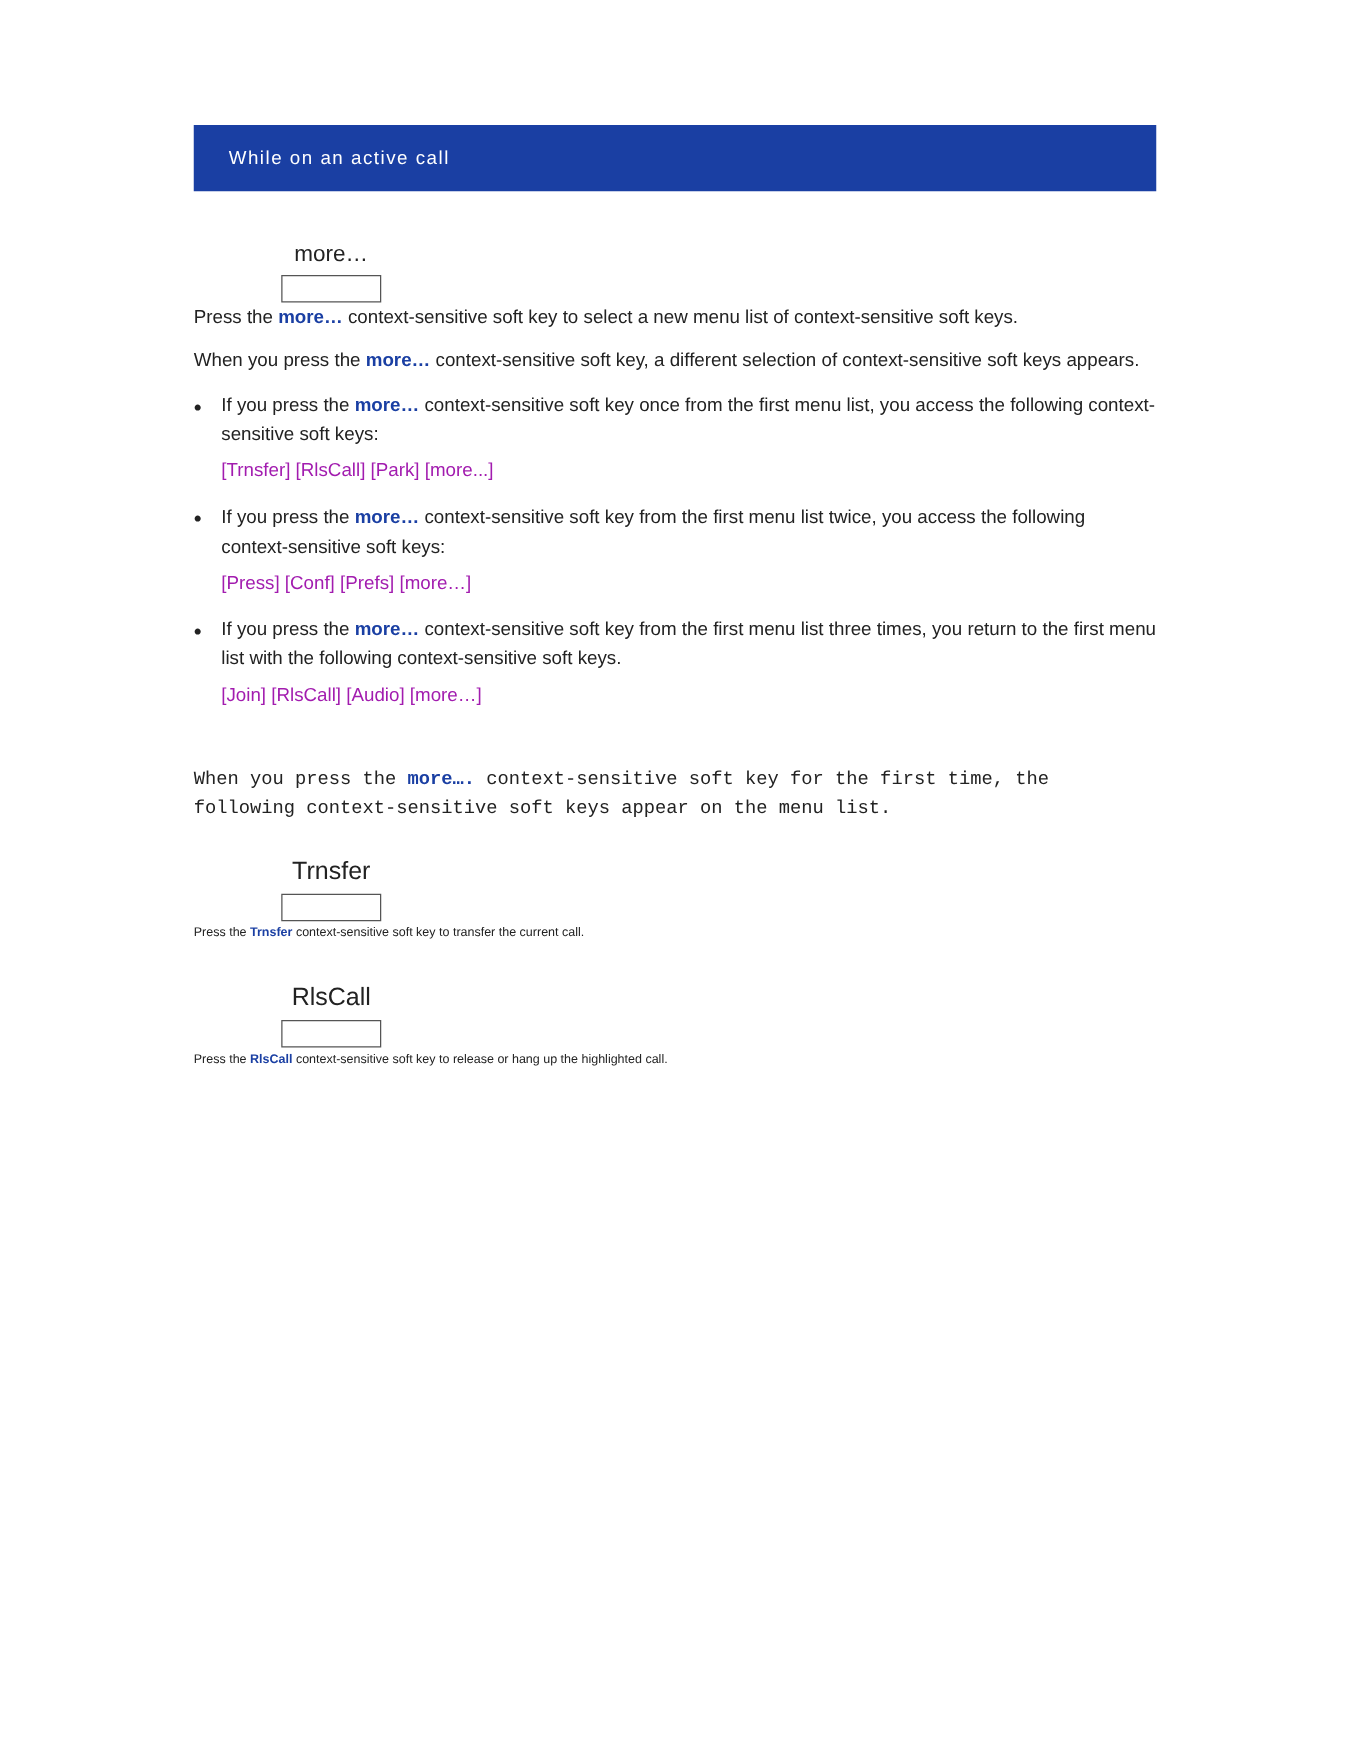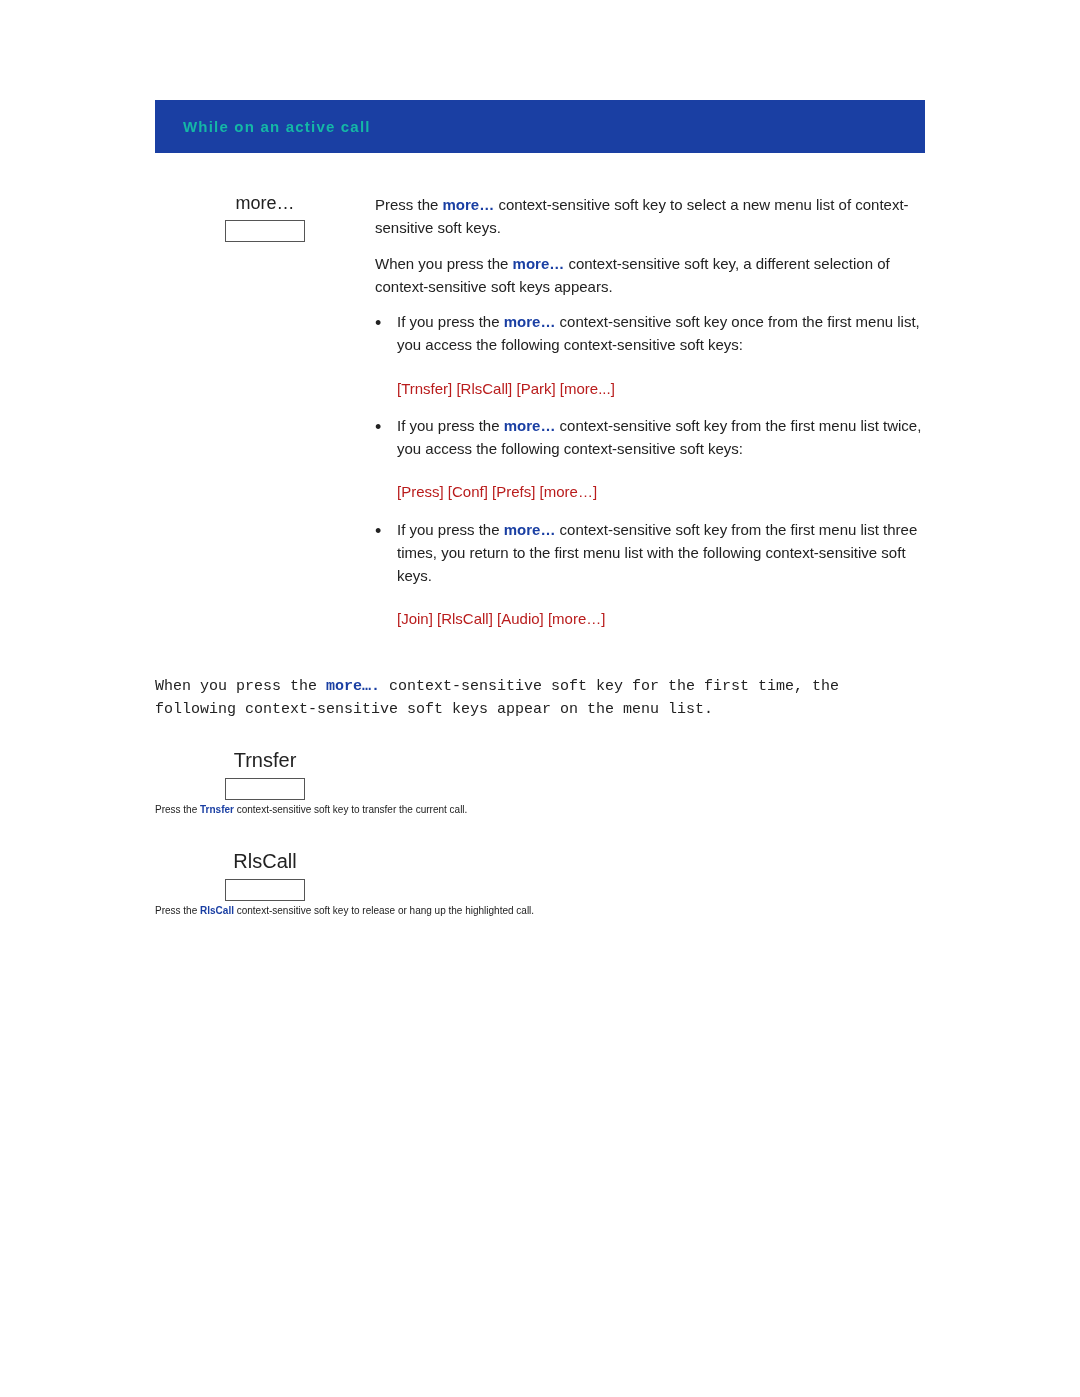--- a/index.html
+++ b/index.html
@@ -27,36 +27,36 @@
     }
 
     
     .header-banner {
       background-color: #1a3fa3;
       margin: 100px 155px 0 155px;
       padding: 18px 28px;
     }
 
     .header-banner-text {
-      color: #14b8a6;
-      font-size: 15px;
-      font-weight: bold;
+      color: #ffffff;
+      font-size: 15px;
+      font-weight: normal;
       letter-spacing: 0.08em;
     }
 
     
     .main-content {
       margin: 0 155px;
       padding: 40px 0 40px 0;
     }
 
     
     .section-row {
       display: flex;
-      flex-direction: row;
+      flex-direction: column;
       margin-bottom: 30px;
     }
 
     .left-col {
       width: 220px;
       flex-shrink: 0;
       display: flex;
       flex-direction: column;
       align-items: center;
       padding-top: 0;
@@ -118,23 +118,23 @@
     }
 
     .bullet-text {
       flex: 1;
       font-size: 15px;
       color: #222222;
     }
 
     .key-sequence {
       display: block;
-      margin-top: 20px;
-      font-size: 15px;
-      color: #b91c1c;
+      margin-top: 6px;
+      font-size: 15px;
+      color: #a21caf;
     }
 
     
     .intro-para {
       margin: 10px 0 28px 0;
       font-size: 15px;
       color: #222222;
       line-height: 1.55;
       font-family: Liberation Mono, monospace;
     }

